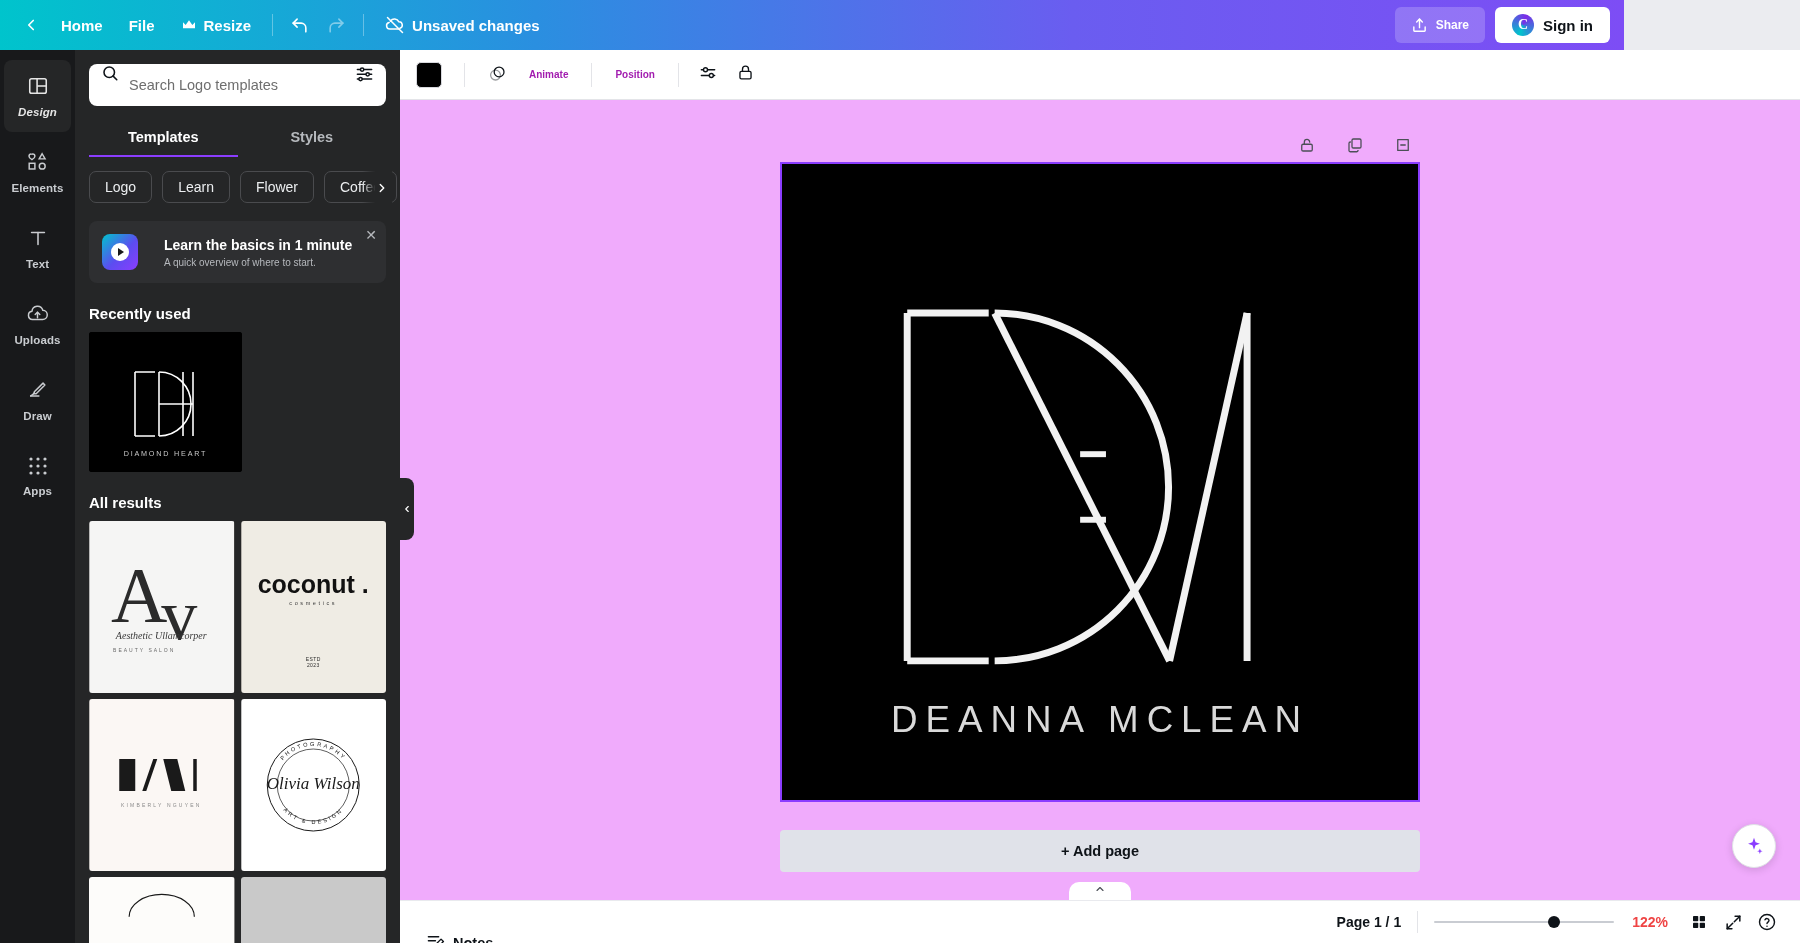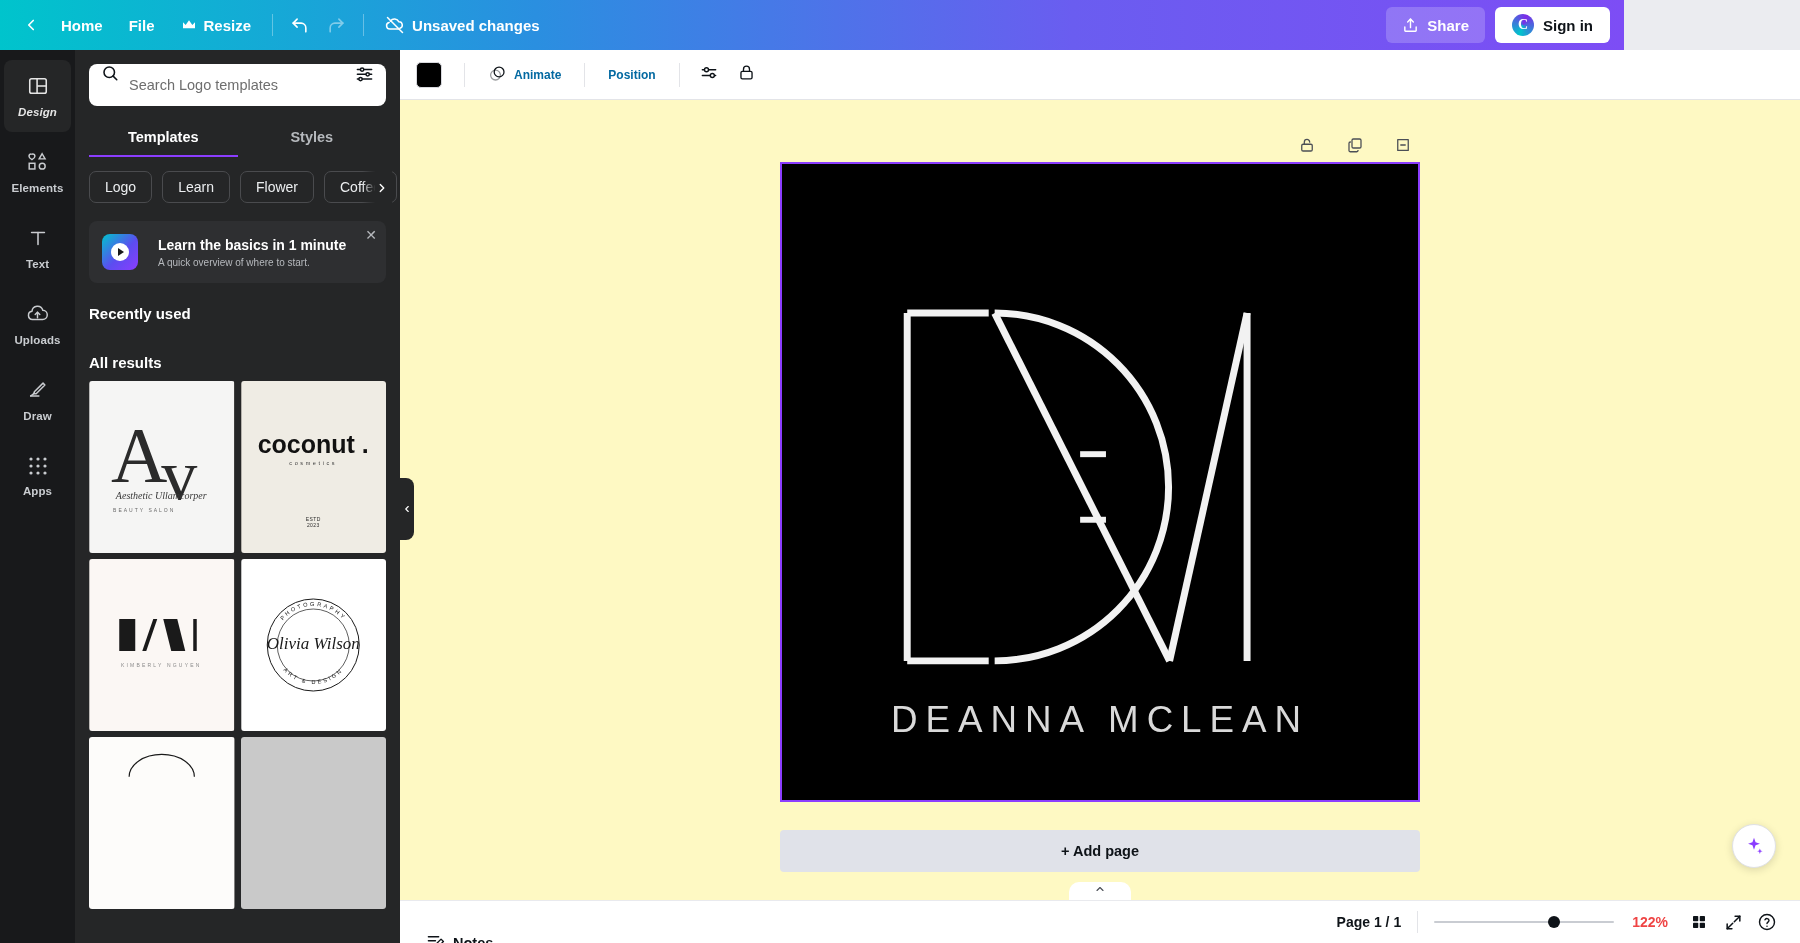--- a/index.html
+++ b/index.html
@@ -24,21 +24,21 @@
     font-size: 15px; font-weight: 700; color: #fff;
     cursor: pointer; white-space: nowrap;
   }
   .tb-sep { width: 1px; height: 22px; background: rgba(255,255,255,.33); margin: 0 8px; }
   .tb-icon { display: inline-flex; align-items: center; justify-content: center; }
   .tb-spacer { flex: 1; }
   .share-btn {
     display: flex; align-items: center; gap: 8px;
     height: 36px; padding: 0 16px; border-radius: 6px;
     background: rgba(255,255,255,.20); color: #fff;
-    font-size: 15px; font-weight: 700; cursor: pointer; margin-left: 42px;
+    font-size: 12px; font-weight: 700; cursor: pointer; margin-left: 42px;
   }
   .signin-btn {
     display: flex; align-items: center; gap: 9px;
     height: 36px; padding: 0 17px; border-radius: 6px; margin-left: 10px;
     background: #ffffff; color: #0e1318;
     font-size: 15px; font-weight: 700; cursor: pointer;
   }
   .canva-c {
     width: 22px; height: 22px; border-radius: 50%;
     background: conic-gradient(from 200deg, #00c4cc, #7d2ae8, #00c4cc);
@@ -94,21 +94,21 @@
     white-space: nowrap; cursor: pointer; background: transparent;
   }
   .chip-next {
     position: absolute; right: 8px; top: 14px;
     width: 30px; height: 34px; display: flex; align-items: center; justify-content: center;
     background: linear-gradient(90deg, rgba(37,38,39,0) 0%, #252627 45%);
     color: #fff; cursor: pointer; padding-left: 10px;
   }
   .promo {
     margin: 18px 14px 0 14px; background: #2e2f31; border-radius: 8px;
-    padding: 13px 13px; display: flex; gap: 20px; align-items: center;
+    padding: 13px 13px; display: flex; gap: 26px; align-items: center;
     position: relative; cursor: pointer;
   }
   .promo-thumb {
     width: 36px; height: 36px; border-radius: 8px; flex: 0 0 36px;
     background: linear-gradient(135deg, #00c4cc 0%, #5b4df0 55%, #8b3dff 100%);
     display: flex; align-items: center; justify-content: center;
   }
   .promo-play {
     width: 18px; height: 18px; border-radius: 50%; background: #fff;
     display: flex; align-items: center; justify-content: center;
@@ -157,33 +157,33 @@
     position: absolute; top: 50px; left: 400px; width: 1400px; height: 50px;
     background: #fff; border-bottom: 1px solid #e3e4e8;
     display: flex; align-items: center; padding: 0 16px; gap: 4px; z-index: 4;
   }
   .color-swatch {
     width: 26px; height: 26px; border-radius: 5px; background: #000000;
     border: 1px solid #d8d9de; cursor: pointer; margin-right: 10px;
   }
   .tb-div { width: 1px; height: 24px; background: #e3e4e8; margin: 0 8px; }
   .tool-btn {
-    display: flex; align-items: center; gap: 7px;
+    display: flex; align-items: center; gap: 22px;
     height: 34px; padding: 0 11px; border-radius: 6px;
-    font-size: 12px; font-weight: 700; color: #0369a1; cursor: pointer;
+    font-size: 10px; font-weight: 700; color: #a21caf; cursor: pointer;
   }
   .icon-btn {
     width: 34px; height: 34px; border-radius: 6px; cursor: pointer;
     display: flex; align-items: center; justify-content: center;
   }
 
   
   .canvas-area {
     position: absolute; top: 100px; left: 400px; width: 1400px; height: 800px;
-    background: #fef9c3; overflow: hidden;
+    background: #f0abfc; overflow: hidden;
   }
   .page-tools {
     position: absolute; top: 28px; left: 50%; transform: translateX(-50%);
     width: 640px; display: flex; justify-content: flex-end; gap: 14px;
     color: #4b4f56;
   }
   .design-frame {
     position: absolute; top: 62px; left: 50%; transform: translateX(-50%);
     width: 640px; height: 640px; background: #000;
     border: 2px solid #8b3dff;
@@ -432,20 +432,40 @@
         <span class="promo-play"></span>
       </div>
       <div>
         <div class="promo-title">Learn the basics in 1 minute</div>
         <div class="promo-sub">A quick overview of where to start.</div>
       </div>
       <div class="promo-close">✕</div>
     </div>
 
     <div class="sec-title">Recently used</div>
+    <div class="recent-row">
+      <div class="thumb recent-thumb">
+        <div class="art">
+          <svg viewBox="0 0 153 140" preserveAspectRatio="xMidYMid meet">
+            <rect width="153" height="140" fill="#000"></rect>
+            <g fill="none" stroke="#ffffff" stroke-width="1.6">
+              <path d="M46 40 h20 M46 40 V104 M46 104 h20"></path>
+              <path d="M70 40 a32 32 0 0 1 0 64"></path>
+              <path d="M70 40 V104"></path>
+              <path d="M94 40 V104"></path>
+              <path d="M70 72 h24"></path>
+              <path d="M94 40 h10 M94 104 h10" stroke-width="0"></path>
+              <path d="M104 40 V104"></path>
+              <path d="M94 72 h10"></path>
+            </g>
+            <text x="76.5" y="124" fill="#c8c8c8" font-size="7.2" letter-spacing="1.8" text-anchor="middle" font-family="Liberation Sans, sans-serif">DIAMOND HEART</text>
+          </svg>
+        </div>
+      </div>
+    </div>
 
     <div class="sec-title">All results</div>
     <div class="grid">
 
       <div class="thumb">
         <div class="art">
           <svg viewBox="0 0 145 172" preserveAspectRatio="xMidYMid meet">
             <rect width="145" height="172" fill="#f5f5f4"></rect>
             <text x="50" y="100" fill="#2b2b2b" font-size="78" font-family="Liberation Serif, serif" text-anchor="middle">A</text>
             <text x="90" y="118" fill="#2b2b2b" font-size="72" font-family="Liberation Serif, serif" text-anchor="middle">v</text>

